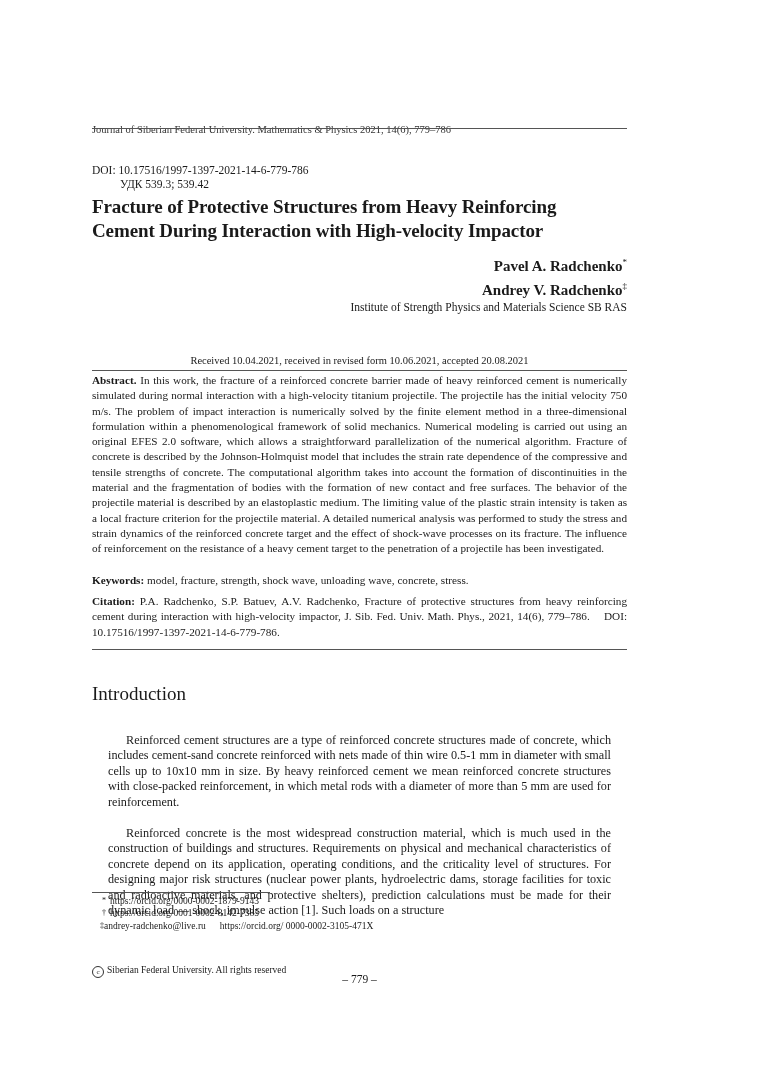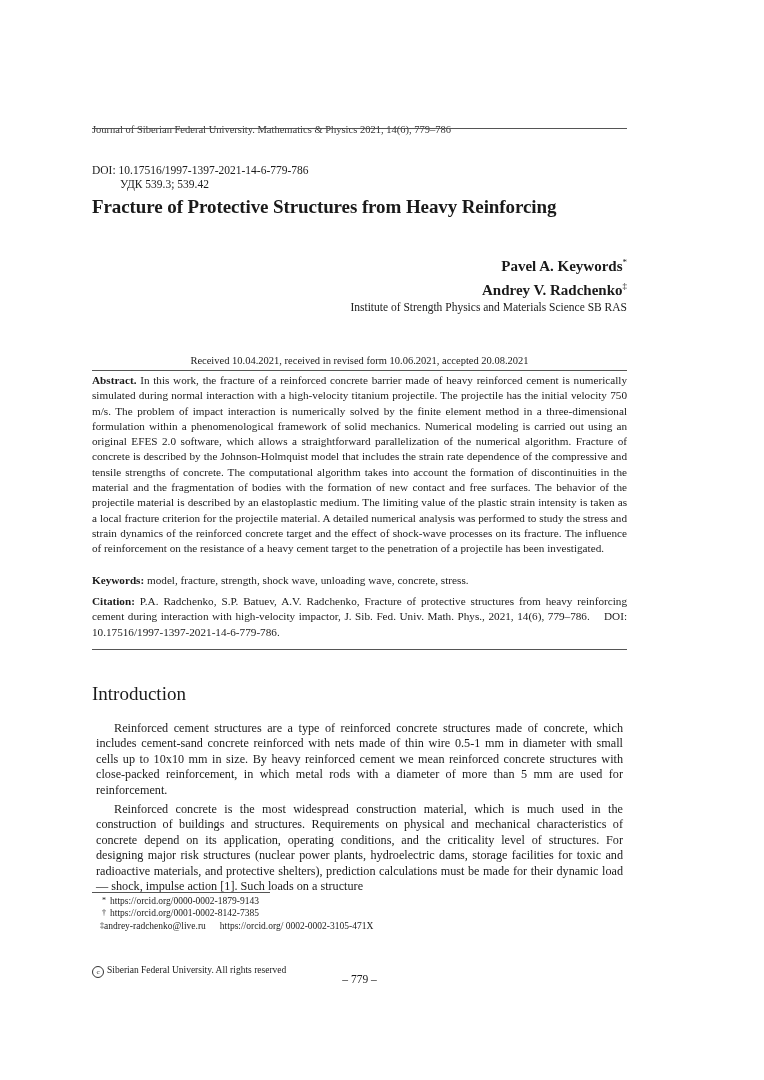--- a/index.html
+++ b/index.html
@@ -44,21 +44,21 @@
   }
   .rule-bottom { position: absolute; top: 649px; left: 0; width: 535px; border-top: 1px solid #555; }
   .section-title {
     position: absolute; top: 682px; left: 0;
     font-size: 19px; line-height: 24px;
   }
   .body-text {
     position: absolute; top: 717px; left: 0; width: 535px;
     font-size: 12.2px; line-height: 15.4px; text-align: justify;
   }
-  .body-text p { margin: 4px; text-indent: 18px; }
+  .body-text p { margin: 16px; text-indent: 18px; }
   .fn-rule { position: absolute; top: 892px; left: 0; width: 178px; border-top: 1px solid #555; }
   .footnotes { position: absolute; top: 895px; left: 0; font-size: 9.5px; line-height: 12.3px; }
   .fn { white-space: nowrap; }
   .fn .mark { display: inline-block; width: 14px; text-align: right; margin-right: 4px; font-size: 8px; vertical-align: top; }
   .fn .gap { display: inline-block; width: 14px; }
   .copyright { font-size: 9.5px; margin-top: 32px; }
   .copy-icon {
     display: inline-block; width: 10px; height: 10px; border: 1px solid #333; border-radius: 50%;
     font-size: 7px; line-height: 10px; text-align: center; vertical-align: -1px; margin-right: 3px;
   }
@@ -71,24 +71,25 @@
 
 <div class="page">
   <div class="running-head">Journal of Siberian Federal University. Mathematics &amp; Physics 2021, 14(6), 779–786</div>
   <div class="head-rule"></div>
 
   <div class="doi">DOI: 10.17516/1997-1397-2021-14-6-779-786</div>
   <div class="udk">УДК 539.3; 539.42</div>
 
   <div class="title">
     <div>Fracture of Protective Structures from Heavy Reinforcing</div>
+    <div>Cement During Interaction with High-velocity Impactor</div>
   </div>
 
   <div class="authors">
-    <div class="author"><span>Pavel A. Keywords</span><sup>*</sup></div>
+    <div class="author"><span>Pavel A. Radchenko</span><sup>*</sup></div>
     <div class="author"><span>Andrey V. Radchenko</span><sup>‡</sup></div>
     <div class="affil">Institute of Strength Physics and Materials Science SB RAS</div>
   </div>
 
   <div class="received">Received 10.04.2021, received in revised form 10.06.2021, accepted 20.08.2021</div>
   <div class="rule-top"></div>
 
   <div class="abstract">
     <b>Abstract.</b>
     <span>In this work, the fracture of a reinforced concrete barrier made of heavy reinforced cement is numerically simulated during normal interaction with a high-velocity titanium projectile. The projectile has the initial velocity 750 m/s. The problem of impact interaction is numerically solved by the finite element method in a three-dimensional formulation within a phenomenological framework of solid mechanics. Numerical modeling is carried out using an original EFES 2.0 software, which allows a straightforward parallelization of the numerical algorithm. Fracture of concrete is described by the Johnson-Holmquist model that includes the strain rate dependence of the compressive and tensile strengths of concrete. The computational algorithm takes into account the formation of discontinuities in the material and the fragmentation of bodies with the formation of new contact and free surfaces. The behavior of the projectile material is described by an elastoplastic medium. The limiting value of the plastic strain intensity is taken as a local fracture criterion for the projectile material. A detailed numerical analysis was performed to study the stress and strain dynamics of the reinforced concrete target and the effect of shock-wave processes on its fracture. The influence of reinforcement on the resistance of a heavy cement target to the penetration of a projectile has been investigated.</span>
@@ -109,18 +110,18 @@
 
   <div class="body-text">
     <p>Reinforced cement structures are a type of reinforced concrete structures made of concrete, which includes cement-sand concrete reinforced with nets made of thin wire 0.5-1 mm in diameter with small cells up to 10x10 mm in size. By heavy reinforced cement we mean reinforced concrete structures with close-packed reinforcement, in which metal rods with a diameter of more than 5 mm are used for reinforcement.</p>
     <p>Reinforced concrete is the most widespread construction material, which is much used in the construction of buildings and structures. Requirements on physical and mechanical characteristics of concrete depend on its application, operating conditions, and the criticality level of structures. For designing major risk structures (nuclear power plants, hydroelectric dams, storage facilities for toxic and radioactive materials, and protective shelters), prediction calculations must be made for their dynamic load — shock, impulse action [1]. Such loads on a structure</p>
   </div>
 
   <div class="fn-rule"></div>
   <div class="footnotes">
     <div class="fn"><span class="mark">*</span><span>https://orcid.org/0000-0002-1879-9143</span></div>
     <div class="fn"><span class="mark">†</span><span>https://orcid.org/0001-0002-8142-7385</span></div>
-    <div class="fn"><span class="mark" style="width:12px;margin-right:0;">‡</span><span>andrey-radchenko@live.ru</span><span class="gap"></span><span>https://orcid.org/ 0002-0002-3105-471X</span></div>
+    <div class="fn"><span class="mark" style="width:12px;margin-right:0;">‡</span><span>andrey-radchenko@live.ru</span><span class="gap"></span><span>https://orcid.org/ 0000-0002-3105-471X</span></div>
     <div class="copyright"><span class="copy-icon">c</span><span>Siberian Federal University. All rights reserved</span></div>
   </div>
 
   <div class="page-number">– 779 –</div>
 </div>
 
 </body></html>

